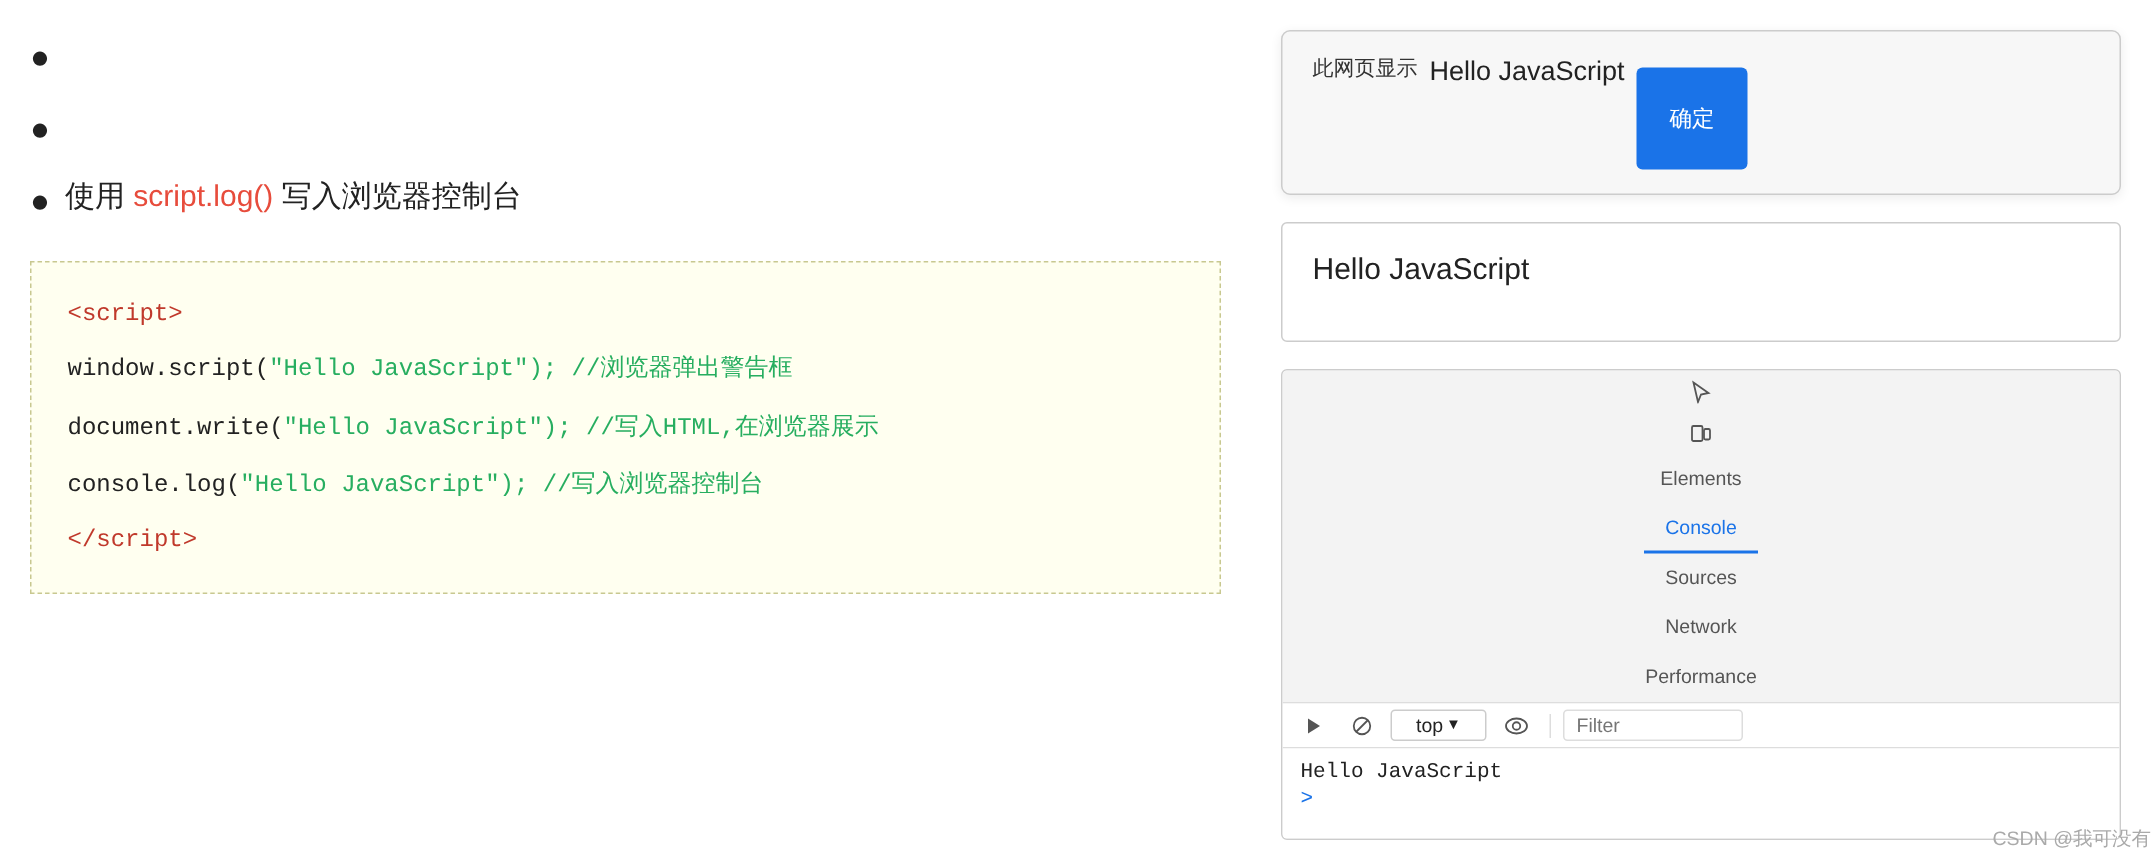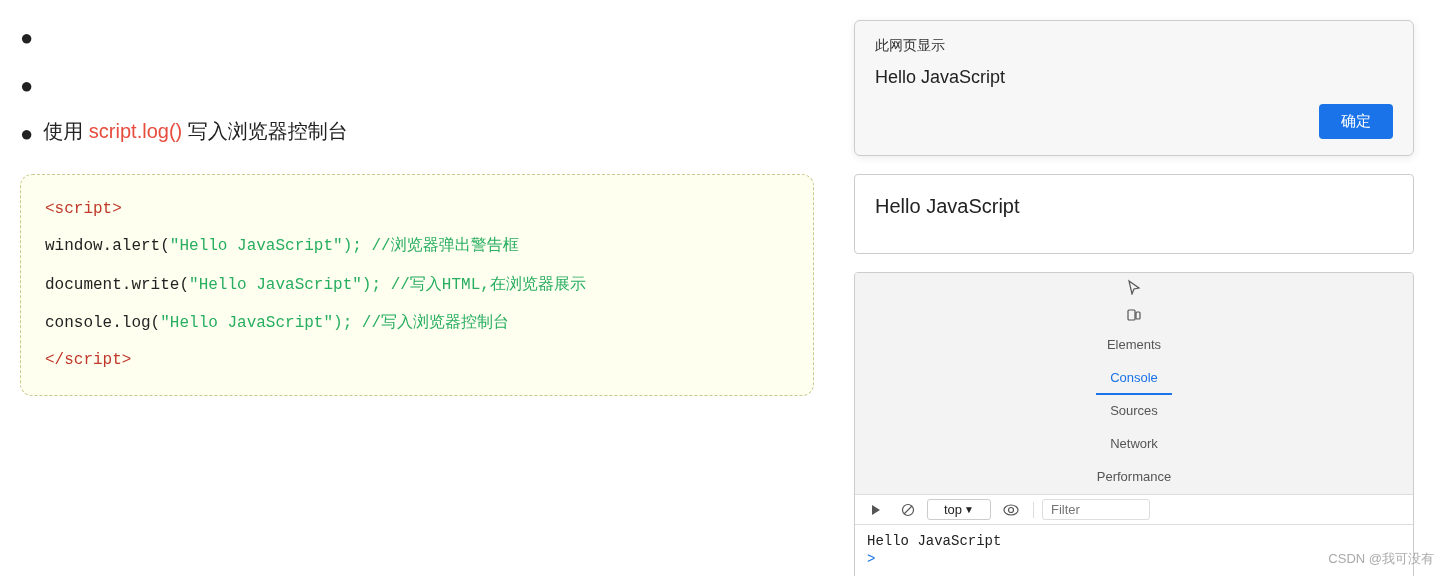--- a/index.html
+++ b/index.html
@@ -38,21 +38,21 @@
       font-size: 22px;
       color: #222;
       flex-shrink: 0;
       margin-top: 1px;
     }
     .code-keyword {
       color: #e74c3c;
     }
     .code-box {
       border: 1.5px dashed #c8c890;
-      border-radius: 12px;
+      border-radius: 0;
       background: #fffff0;
       padding: 20px 24px;
       font-family: 'Courier New', Courier, monospace;
       font-size: 16px;
       line-height: 1.8;
     }
     .code-tag {
       color: #c0392b;
     }
     .code-string {
@@ -77,21 +77,21 @@
       max-width: 580px;
     }
 
     
     .alert-dialog {
       border: 1.5px solid #ccc;
       border-radius: 6px;
       background: #f7f7f7;
       padding: 16px 20px;
       display: flex;
-      flex-direction: column;
+      flex-direction: row;
       gap: 8px;
       box-shadow: 0 2px 8px rgba(0,0,0,0.08);
       min-height: 110px;
     }
     .alert-title {
       font-size: 14px;
       color: #333;
       margin-bottom: 4px;
     }
     .alert-message {
@@ -199,21 +199,21 @@
       cursor: pointer;
       gap: 2px;
     }
     .filter-input {
       border: 1px solid #ddd;
       border-radius: 3px;
       padding: 2px 8px;
       font-size: 13px;
       color: #aaa;
       outline: none;
-      width: 108px;
+      width: 120px;
     }
     .console-body {
       padding: 8px 12px;
       font-family: 'Courier New', Courier, monospace;
       font-size: 14px;
       background: #fff;
       min-height: 60px;
     }
     .console-output {
       color: #222;
@@ -253,21 +253,21 @@
       <span>
         <span>使用 </span><span class="code-keyword">script.log()</span><span> 写入浏览器控制台</span>
       </span>
     </div>
 
   </div>
 
   <div class="code-box">
     <span class="code-line code-tag">&lt;script&gt;</span>
     <span class="code-line" style="margin-top:8px;">
-      <span class="indent code-plain">window.alert(</span><span class="code-string">"Hello JavaScript"</span><span class="code-comment">); //浏览器弹出警告框</span>
+      <span class="indent code-plain">window.script(</span><span class="code-string">"Hello JavaScript"</span><span class="code-comment">); //浏览器弹出警告框</span>
     </span>
     <span class="code-line" style="margin-top:10px;">
       <span class="indent code-plain">document.write(</span><span class="code-string">"Hello JavaScript"</span><span class="code-comment">); //写入HTML,在浏览器展示</span>
     </span>
     <span class="code-line" style="margin-top:10px;">
       <span class="indent code-plain">console.log(</span><span class="code-string">"Hello JavaScript"</span><span class="code-comment">); //写入浏览器控制台</span>
     </span>
     <span class="code-line code-tag" style="margin-top:8px;">&lt;/script&gt;</span>
   </div>
 

